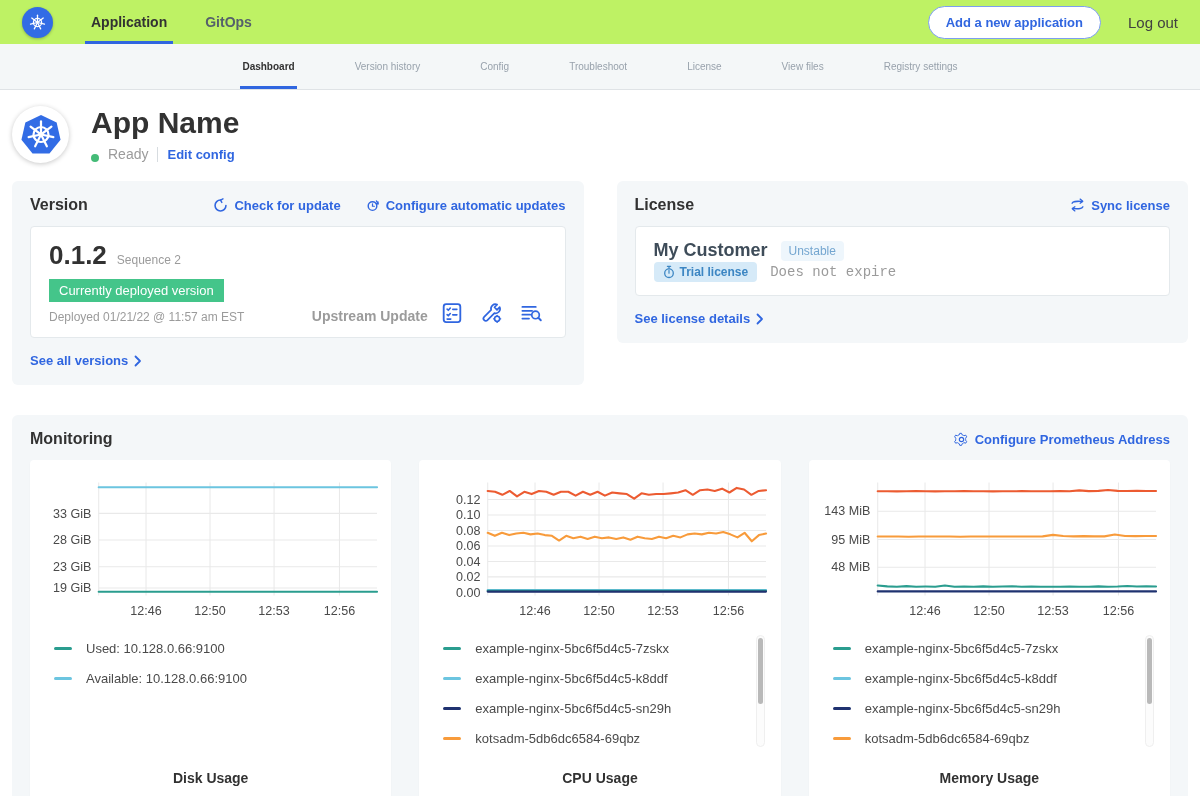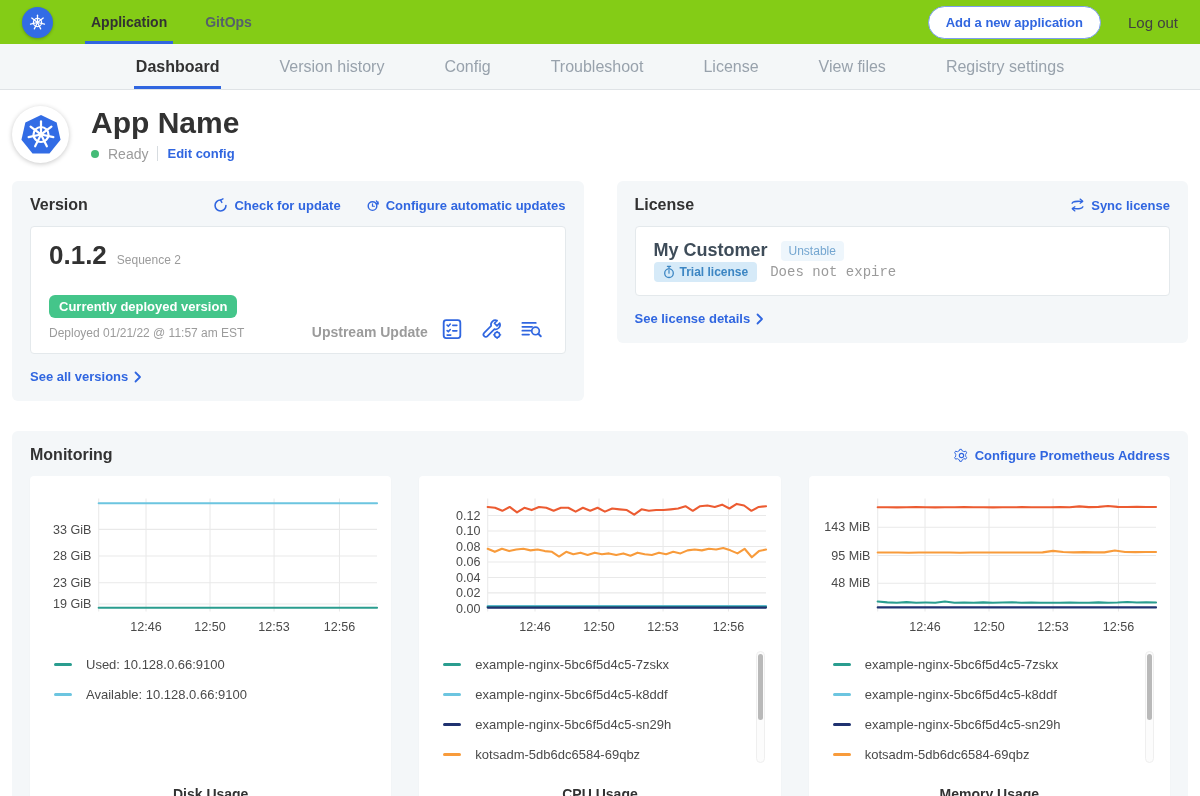--- a/index.html
+++ b/index.html
@@ -9,40 +9,40 @@
     --ready-green:#44bb77;
     --gray-text:#9b9b9b;
     --dark:#323232;
     --panel-bg:#f4f7f9;
   }
   *{box-sizing:border-box;}
   body{margin:0;background:#fff;color:var(--dark);font-family:"Liberation Sans",sans-serif;width:1200px;}
   a,button{font-family:inherit;}
 
   
-  .topbar{height:44px;display:flex;align-items:stretch;justify-content:space-between;padding:0 22px;background:#84cc16;}
+  .topbar{height:44px;display:flex;align-items:stretch;justify-content:space-between;padding:0 22px;background:#bef264;}
   .topbar-left{display:flex;align-items:stretch;gap:0;}
   .brand{display:flex;align-items:center;margin-right:32px;}
   .brand-circle{width:31px;height:31px;border-radius:50%;background:var(--k8s-blue);display:flex;align-items:center;justify-content:center;box-shadow:0 1px 3px rgba(0,0,0,.25);}
   .topnav-tab{display:flex;align-items:center;padding:0 6px;margin-right:26px;font-size:14px;font-weight:bold;color:#55606b;cursor:pointer;position:relative;}
   .topnav-tab.active{color:var(--dark);box-shadow:inset 0 -3px 0 var(--accent);}
   .topbar-right{display:flex;align-items:center;gap:27px;}
   .add-app-btn{background:#fff;border:1px solid #7d9ff0;color:var(--accent);font-weight:bold;font-size:13px;border-radius:17px;padding:8px 17px;cursor:pointer;}
   .logout{font-size:15px;color:#414141;cursor:pointer;}
 
   
   .subnav{height:46px;background:#f4f7f8;border-bottom:1px solid #dfe3e6;display:flex;justify-content:center;align-items:stretch;gap:56px;}
-  .subnav-tab{display:flex;align-items:center;font-size:16px;color:#98a2ac;cursor:pointer;padding:0 2px;}
+  .subnav-tab{display:flex;align-items:center;font-size:10px;color:#98a2ac;cursor:pointer;padding:0 2px;}
   .subnav-tab.active{color:var(--dark);font-weight:bold;box-shadow:inset 0 -3px 0 var(--accent);}
 
   
   .app-header{display:flex;align-items:center;gap:22px;padding:16px 12px 18px;}
   .app-logo-circle{width:57px;height:57px;border-radius:50%;background:#fff;box-shadow:0 1px 5px rgba(0,0,0,.22);display:flex;align-items:center;justify-content:center;flex:0 0 auto;}
   .app-title{font-size:30px;font-weight:bold;line-height:1.05;}
-  .status-row{display:flex;align-items:center;gap:9px;margin-top:7px;}
+  .status-row{display:flex;align-items:flex-end;gap:9px;margin-top:7px;}
   .ready-dot{width:8px;height:8px;border-radius:50%;background:var(--ready-green);}
   .ready-text{font-size:14px;color:var(--gray-text);}
   .vdivider{width:1px;height:15px;background:#d7dce0;}
   .blue-link{color:var(--accent);font-weight:bold;font-size:13px;cursor:pointer;display:inline-flex;align-items:center;gap:6px;text-decoration:none;}
 
   
   .content{padding:0 12px 22px;}
   .cards-row{display:flex;gap:33px;margin-bottom:30px;}
   .panel{background:var(--panel-bg);border-radius:6px;padding:15px 18px 16px;}
   .panel.half{flex:1;align-self:flex-start;}
@@ -50,21 +50,21 @@
   .panel-title{font-size:16px;font-weight:bold;}
   .panel-links{display:flex;gap:24px;align-items:center;}
   .inner-card{background:#fff;border:1px solid #e4e9ec;border-radius:4px;padding:13px 18px;}
 
   
   .version-inner{display:flex;align-items:flex-end;}
   .version-left{width:250px;flex:0 0 auto;}
   .version-line{display:flex;align-items:baseline;gap:10px;}
   .version-number{font-size:26px;font-weight:bold;}
   .sequence{font-size:12px;color:var(--gray-text);}
-  .deployed-badge{display:inline-block;margin-top:24px;background:var(--green);color:#fff;font-size:13px;font-weight:bold;padding:4px 10px;border-radius:6px;}
+  .deployed-badge{display:inline-block;margin-top:8px;background:var(--green);color:#fff;font-size:13px;font-weight:normal;padding:4px 10px;border-radius:0;}
   .deployed-at{margin-top:8px;font-size:12px;color:var(--gray-text);}
   .version-center{flex:1;text-align:center;font-size:14px;font-weight:bold;color:var(--gray-text);}
   .version-icons{display:flex;gap:17px;align-items:center;color:var(--accent);padding-right:4px;}
   .icon-btn{cursor:pointer;display:flex;align-items:center;}
   .see-link{margin-top:13px;}
 
   
   .license-name-row{display:flex;align-items:center;gap:13px;}
   .license-name{font-size:18px;font-weight:bold;color:#3e4c59;}
   .channel-badge{background:#eef6fc;color:#74a6d0;font-size:12px;padding:3px 8px;border-radius:4px;}

